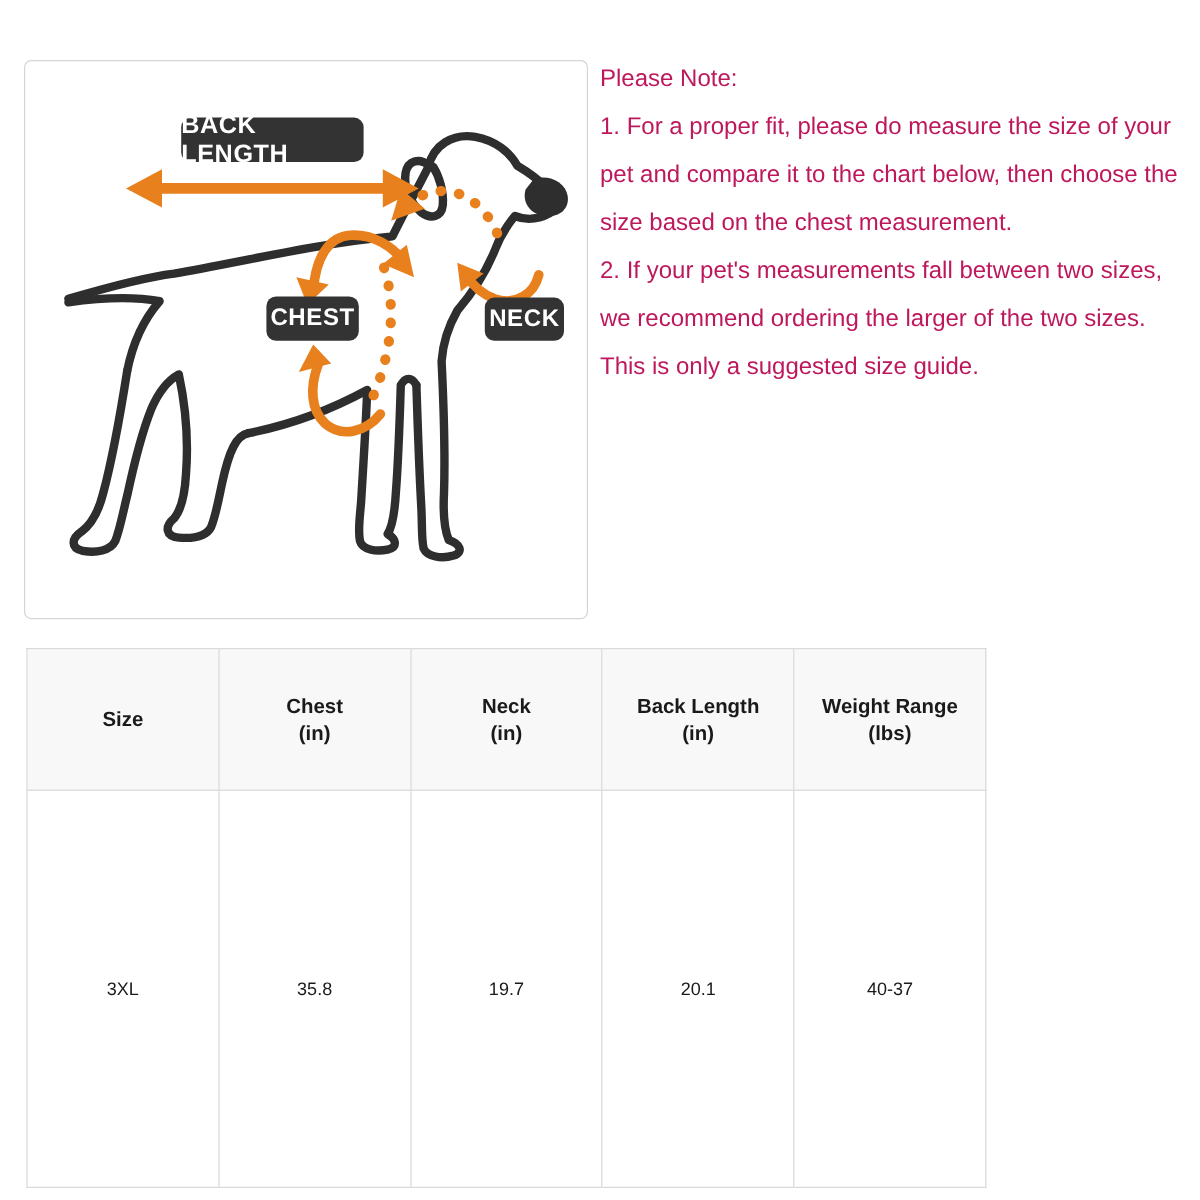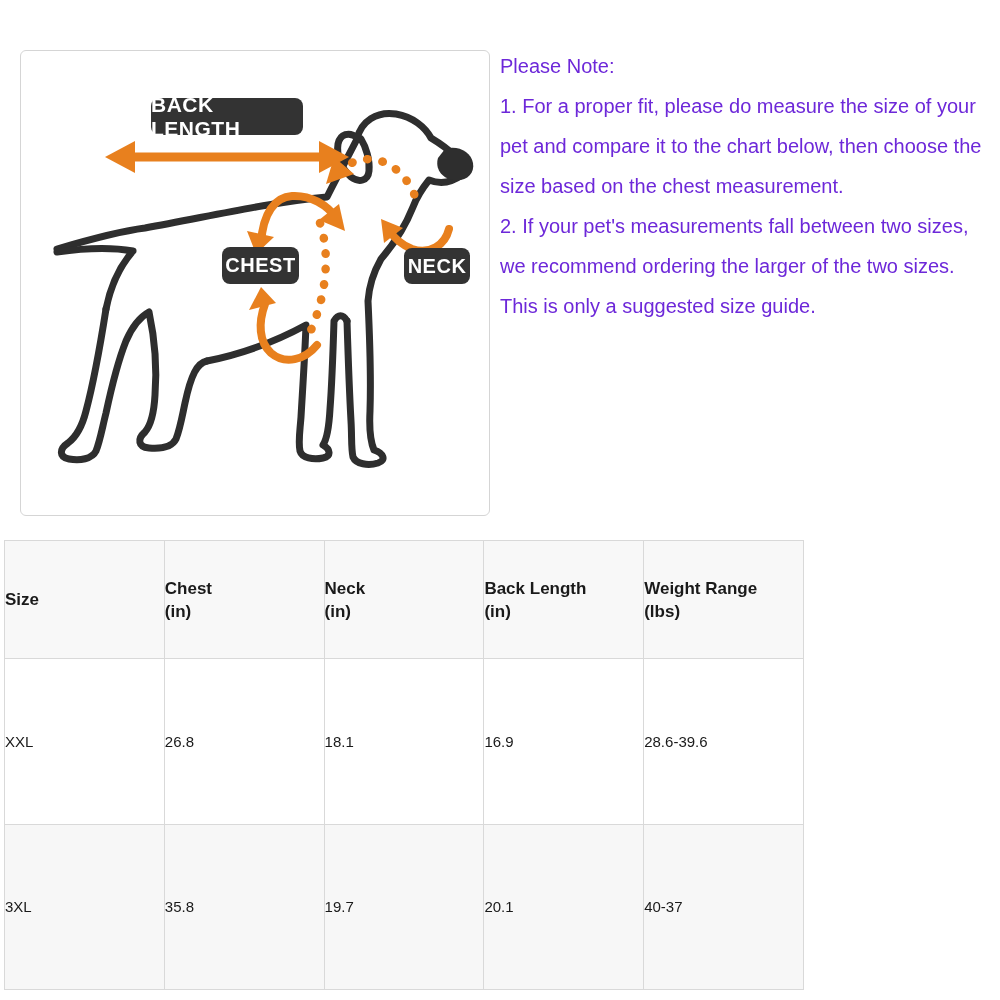--- a/index.html
+++ b/index.html
@@ -15,26 +15,26 @@
   .diagram-box{position:absolute;left:20px;top:50px;width:470px;height:466px;background:#fff;
     border:1px solid #d5d5d5;border-radius:6px;}
   .diagram-box svg{position:absolute;left:0;top:0;width:468px;height:464px;}
   .tag{position:absolute;background:var(--label-bg);color:#fff;font-weight:bold;border-radius:8px;
     display:flex;align-items:center;justify-content:center;letter-spacing:.5px;}
   .tag-backlength{left:130px;top:47px;width:152px;height:37px;font-size:21px;}
   .tag-chest{left:201px;top:196px;width:77px;height:37px;font-size:20px;}
   .tag-neck{left:383px;top:197px;width:66px;height:36px;font-size:20px;}
 
   
-  .note{position:absolute;left:500px;top:46px;width:498px;font-size:20px;line-height:40px;color:#6d28d9;}
+  .note{position:absolute;left:500px;top:46px;width:498px;font-size:20px;line-height:40px;color:#be185d;}
   .note-line{white-space:nowrap;}
 
   
-  .size-table{position:absolute;left:4px;top:540px;width:800px;height:450px;
-    border-collapse:collapse;table-layout:fixed;text-align:left;}
+  .size-table{position:absolute;left:22px;top:540px;width:800px;height:450px;
+    border-collapse:collapse;table-layout:fixed;text-align:center;}
   .size-table th,.size-table td{border:1px solid var(--tbl-border);vertical-align:middle;padding:0;}
   .size-table thead tr{height:118px;}
   .size-table tbody tr{height:83px;}
   .size-table th{background:var(--head-bg);font-size:17px;font-weight:bold;line-height:23px;}
   .size-table td{font-size:15px;background:#fff;}
   .size-table tbody tr:nth-child(even) td{background:var(--zebra);}
 </style>
 </head>
 <body>
 
@@ -111,27 +111,20 @@
             <div>(in)</div>
         </th>
         <th>
           <div>Weight Range</div>
             <div>(lbs)</div>
         </th>
       </tr>
     </thead>
     <tbody>
       <tr>
-        <td>XXL</td>
-        <td>26.8</td>
-        <td>18.1</td>
-        <td>16.9</td>
-        <td>28.6-39.6</td>
-      </tr>
-      <tr>
         <td>3XL</td>
         <td>35.8</td>
         <td>19.7</td>
         <td>20.1</td>
         <td>40-37</td>
       </tr>
     </tbody>
   </table>
 </div>
 

